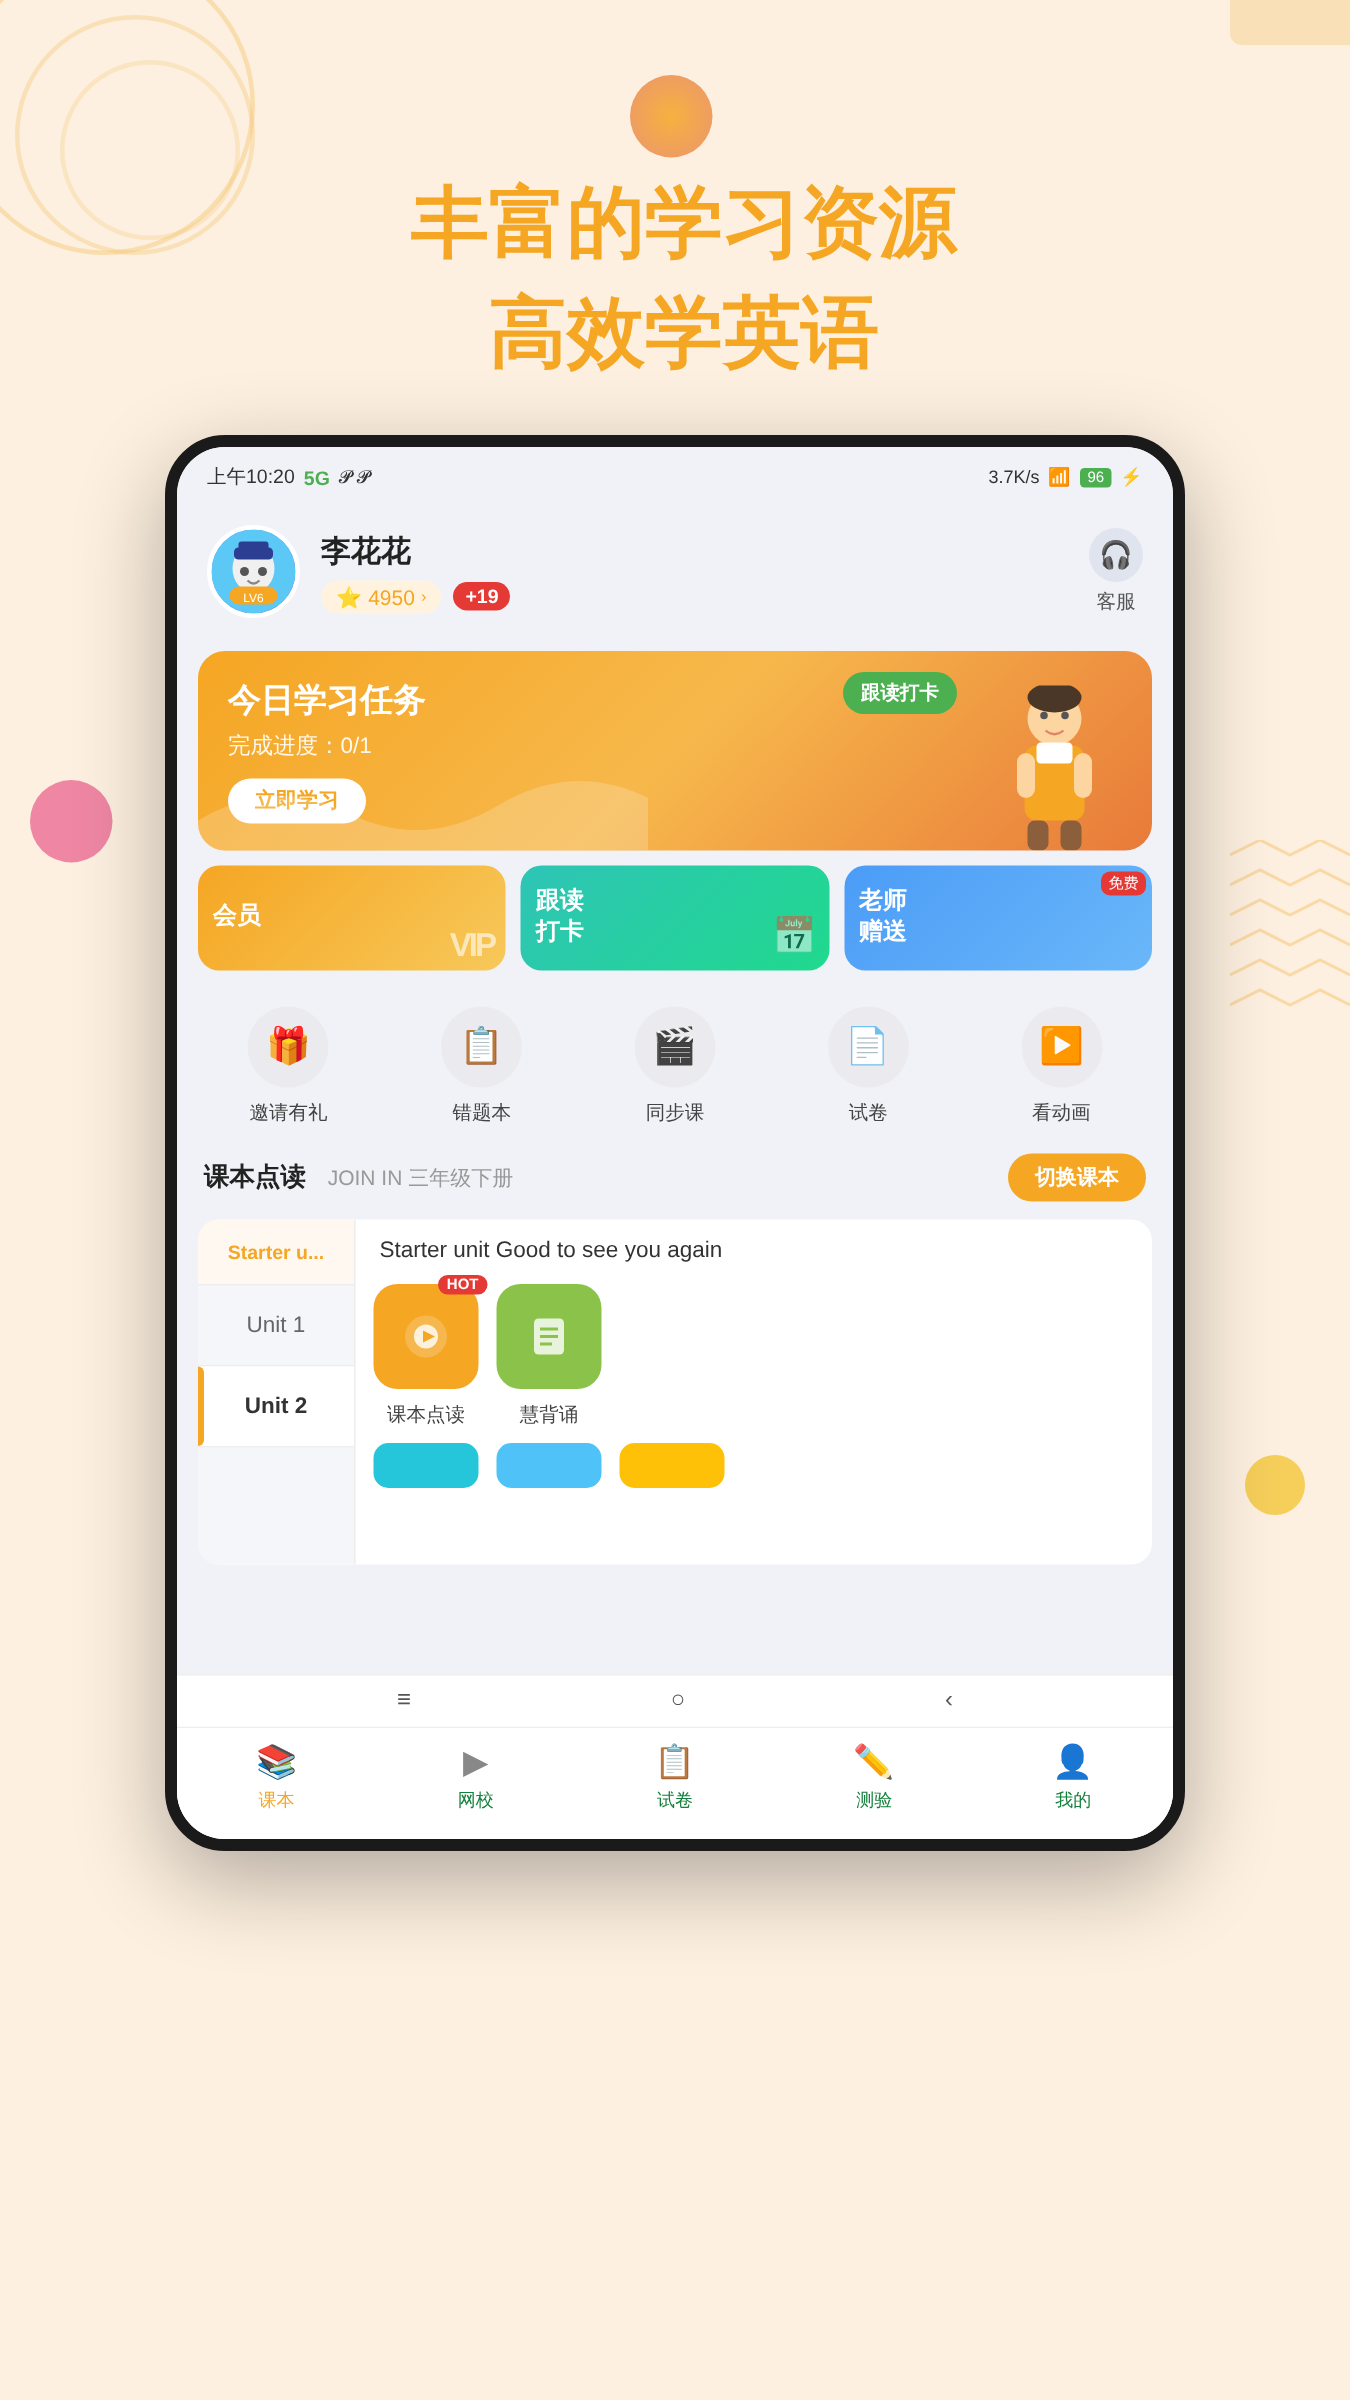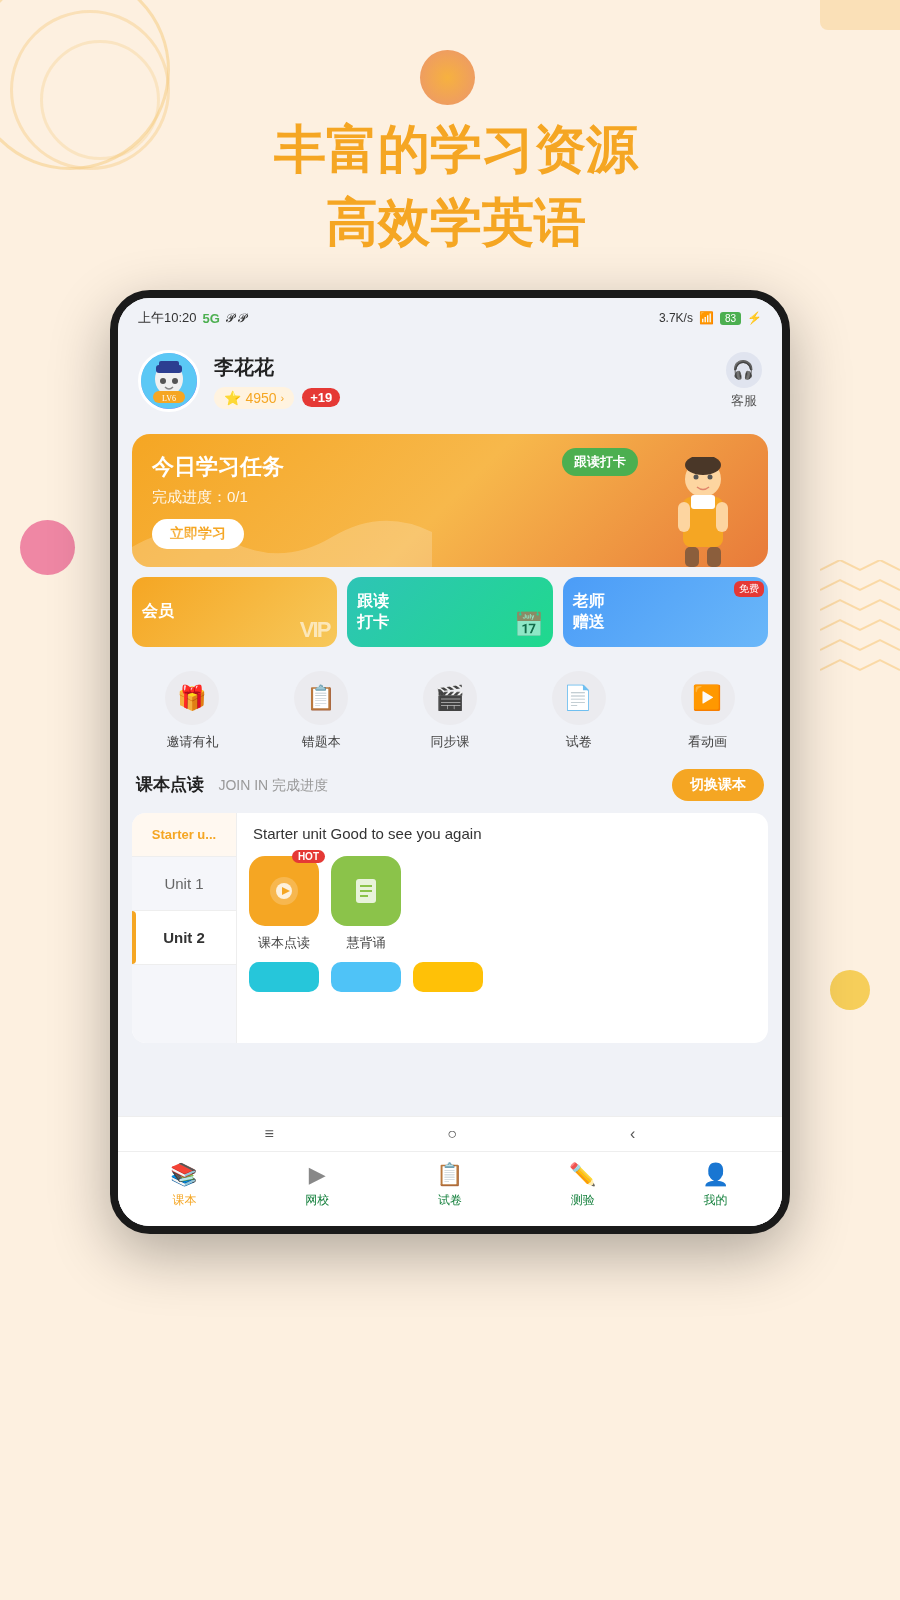--- a/index.html
+++ b/index.html
@@ -152,21 +152,20 @@
     }
     .profile-left { display: flex; align-items: center; gap: 14px; }
     .avatar-container { position: relative; }
     .avatar-img {
       width: 62px; height: 62px;
       border-radius: 50%;
       background: linear-gradient(135deg, #5bc8f5, #7b6ef6);
       display: flex; align-items: center; justify-content: flex-end;
       overflow: hidden;
       border: 3px solid white;
-      font-family: Liberation Serif, serif;
     }
     .profile-info { display: flex; flex-direction: column; gap: 6px; }
     .profile-name { font-size: 20px; font-weight: 600; color: #222; }
     .profile-stats { display: flex; align-items: center; gap: 8px; }
     .stars-badge {
       background: #fff3e0;
       border-radius: 20px;
       padding: 3px 10px;
       display: flex; align-items: center; gap: 4px;
       font-size: 14px; color: #f5a623;
@@ -475,21 +474,21 @@
 
   <div class="status-bar">
     <div class="status-left">
       <span>上午10:20</span>
       <span style="color:#4caf50;font-weight:bold;">5G</span>
       <span style="font-size:12px;">𝓟 𝓟</span>
     </div>
     <div class="status-right">
       <span>3.7K/s</span>
       <span>📶</span>
-      <span class="status-badge">83</span>
+      <span class="status-badge">96</span>
       <span>⚡</span>
     </div>
   </div>
 
   <div class="phone-content">
 
     <div class="profile-section">
       <div class="profile-left">
         <div class="avatar-container">
           <div class="avatar-img">
@@ -591,21 +590,21 @@
       </div>
       <div class="icon-item">
         <div class="icon-circle">▶️</div>
         <span class="icon-label">看动画</span>
       </div>
     </div>
 
     <div class="textbook-header">
       <div>
         <span class="textbook-title">课本点读</span>
-        <span class="textbook-name">JOIN IN 完成进度</span>
+        <span class="textbook-name">JOIN IN 三年级下册</span>
       </div>
       <button class="switch-btn">切换课本</button>
     </div>
 
     <div class="unit-area">
 
       <div class="unit-sidebar">
         <div class="starter-item">
           <div class="starter-label">Starter u...</div>
         </div>

